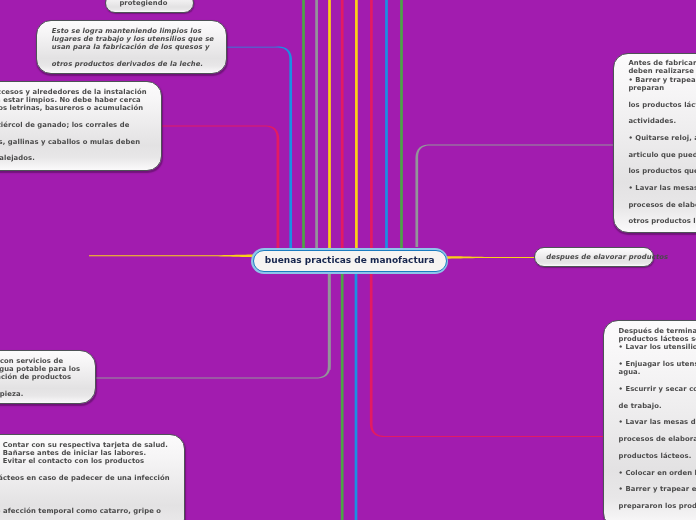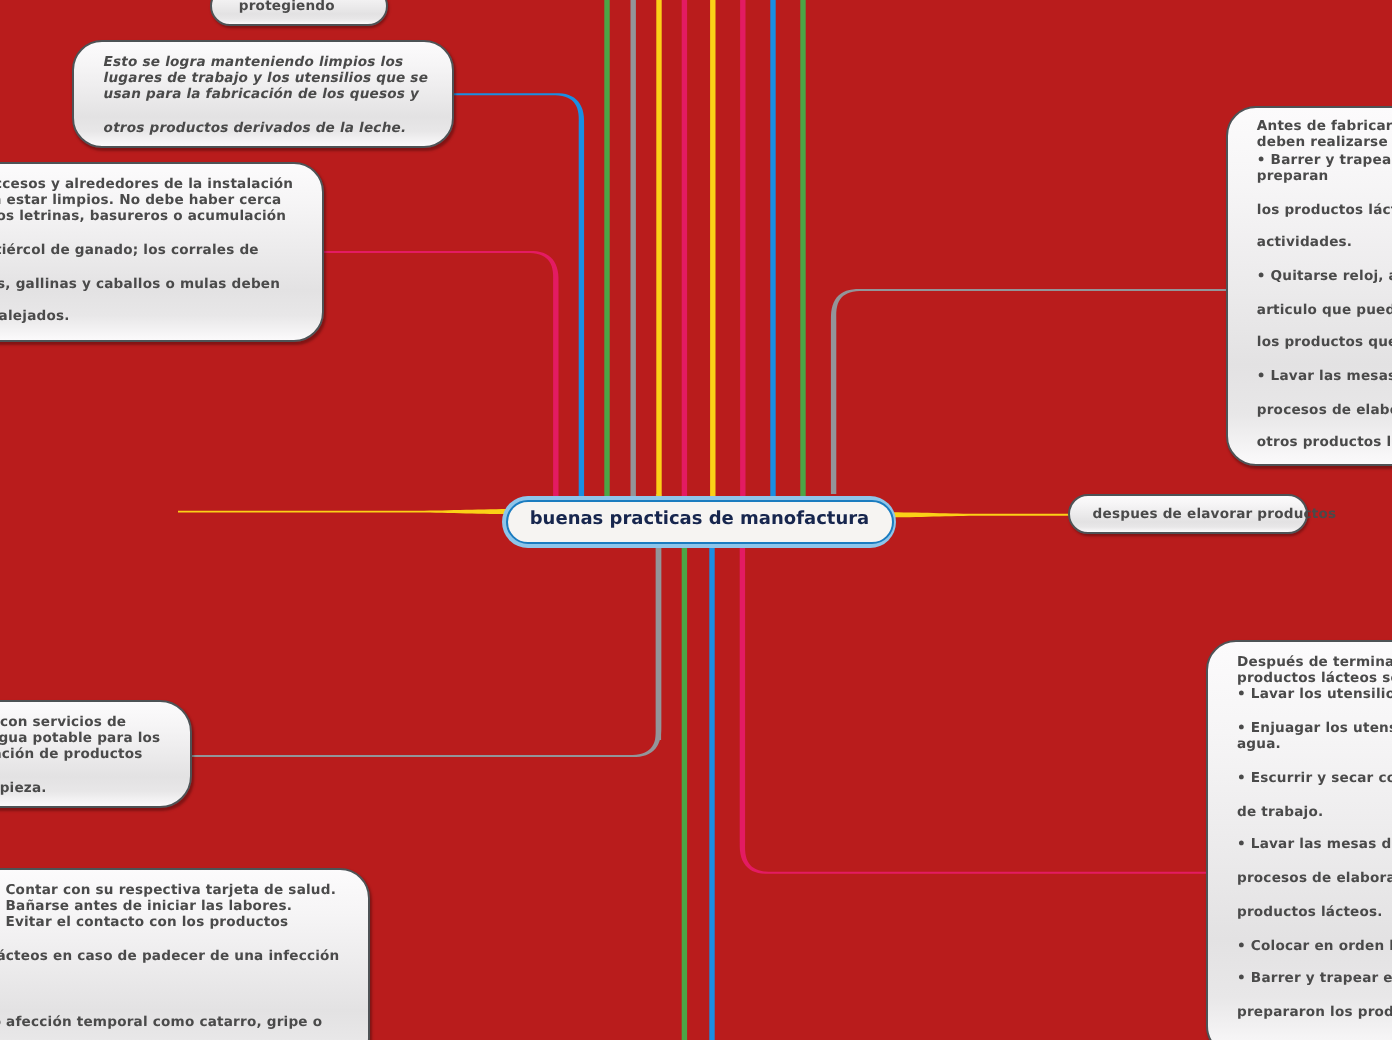--- a/index.html
+++ b/index.html
@@ -1,18 +1,18 @@
 <!DOCTYPE html>
 <html><head>
 <meta charset="utf-8">
 <style>
   html,body{margin:0;padding:0;background:#ffffff;}
   body{width:696px;height:520px;overflow:hidden;
        font-family:"DejaVu Sans",sans-serif;}
-  #canvas{position:relative;width:696px;height:520px;overflow:hidden;background:#b91c1c;}
+  #canvas{position:relative;width:696px;height:520px;overflow:hidden;background:#a21caf;}
   svg#links{position:absolute;left:0;top:0;width:696px;height:520px;}
 
   .node{position:absolute;box-sizing:border-box;
         border:1px solid #4e5356;
         background:linear-gradient(180deg,#fcfbfc 0%,#f6f5f6 22%,#ebeaeb 52%,#e3e2e3 72%,#e8e7e8 86%,#f4f3f4 95%,#fbfafb 100%);
         box-shadow:0.6px 1.1px 1.2px rgba(0,0,0,0.30);
         color:#4a4a4a;font-weight:bold;font-size:6.8px;letter-spacing:0.1px;
         line-height:8.35px;white-space:pre;}
 
   .central-wrap{position:absolute;box-sizing:border-box;
@@ -91,21 +91,21 @@
 
 articulo que pueda caer dentro de
 
 los productos que se elaboran.
 
 • Lavar las mesas donde se realizan los
 
 procesos de elaboración de quesos y
 
 otros productos lácteos.</div>
-    <div class="node" style="left: 534.3px; top: 246.9px; width: 120px; height: 20px; border-radius: 10px; padding: 5.2px 11px;">despues de elavorar productos</div>
+    <div class="node" style="left: 534.3px; top: 246.9px; width: 120px; height: 20px; border-radius: 10px; padding: 5.2px 11px; font-style: italic;">despues de elavorar productos</div>
     <div class="node" style="left: 603px; top: 320.3px; width: 210px; height: 208px; border-radius: 15px; padding: 5.4px 14.5px;">Después de terminar de elaborar los
 productos lácteos se debe:
 • Lavar los utensilios con agua y jabón.
 
 • Enjuagar los utensilios con suficiente
 agua.
 
 • Escurrir y secar con una toalla limpia
 
 de trabajo.

